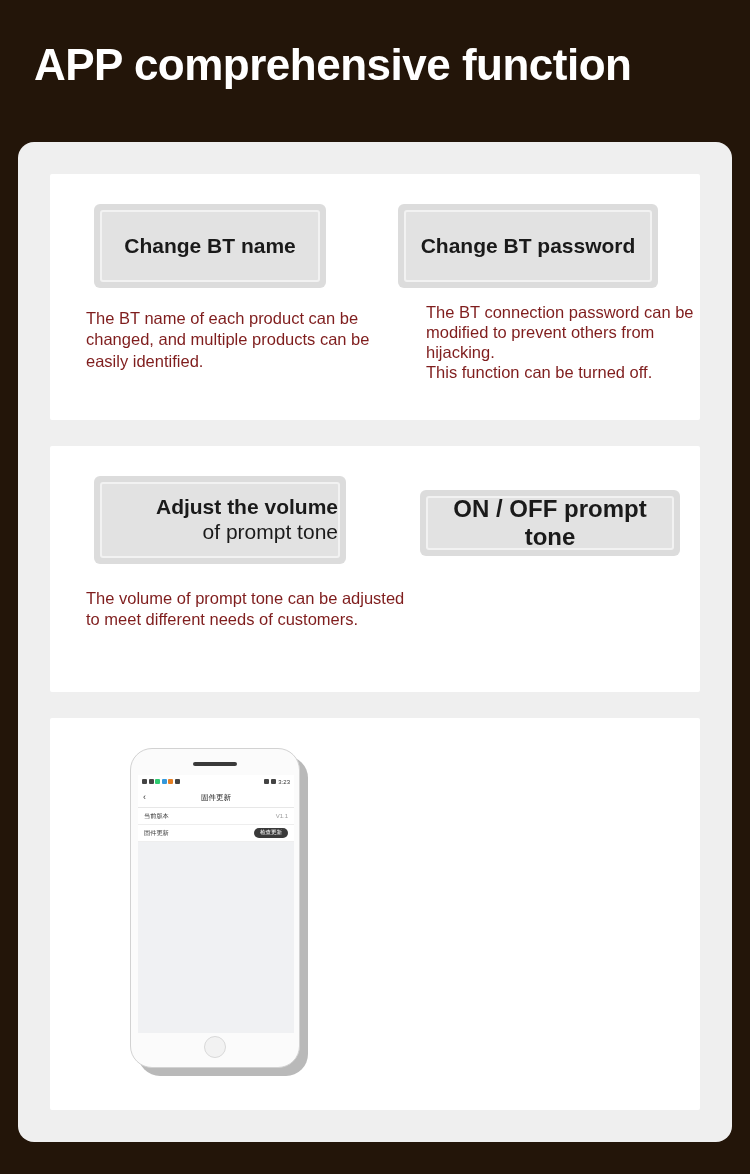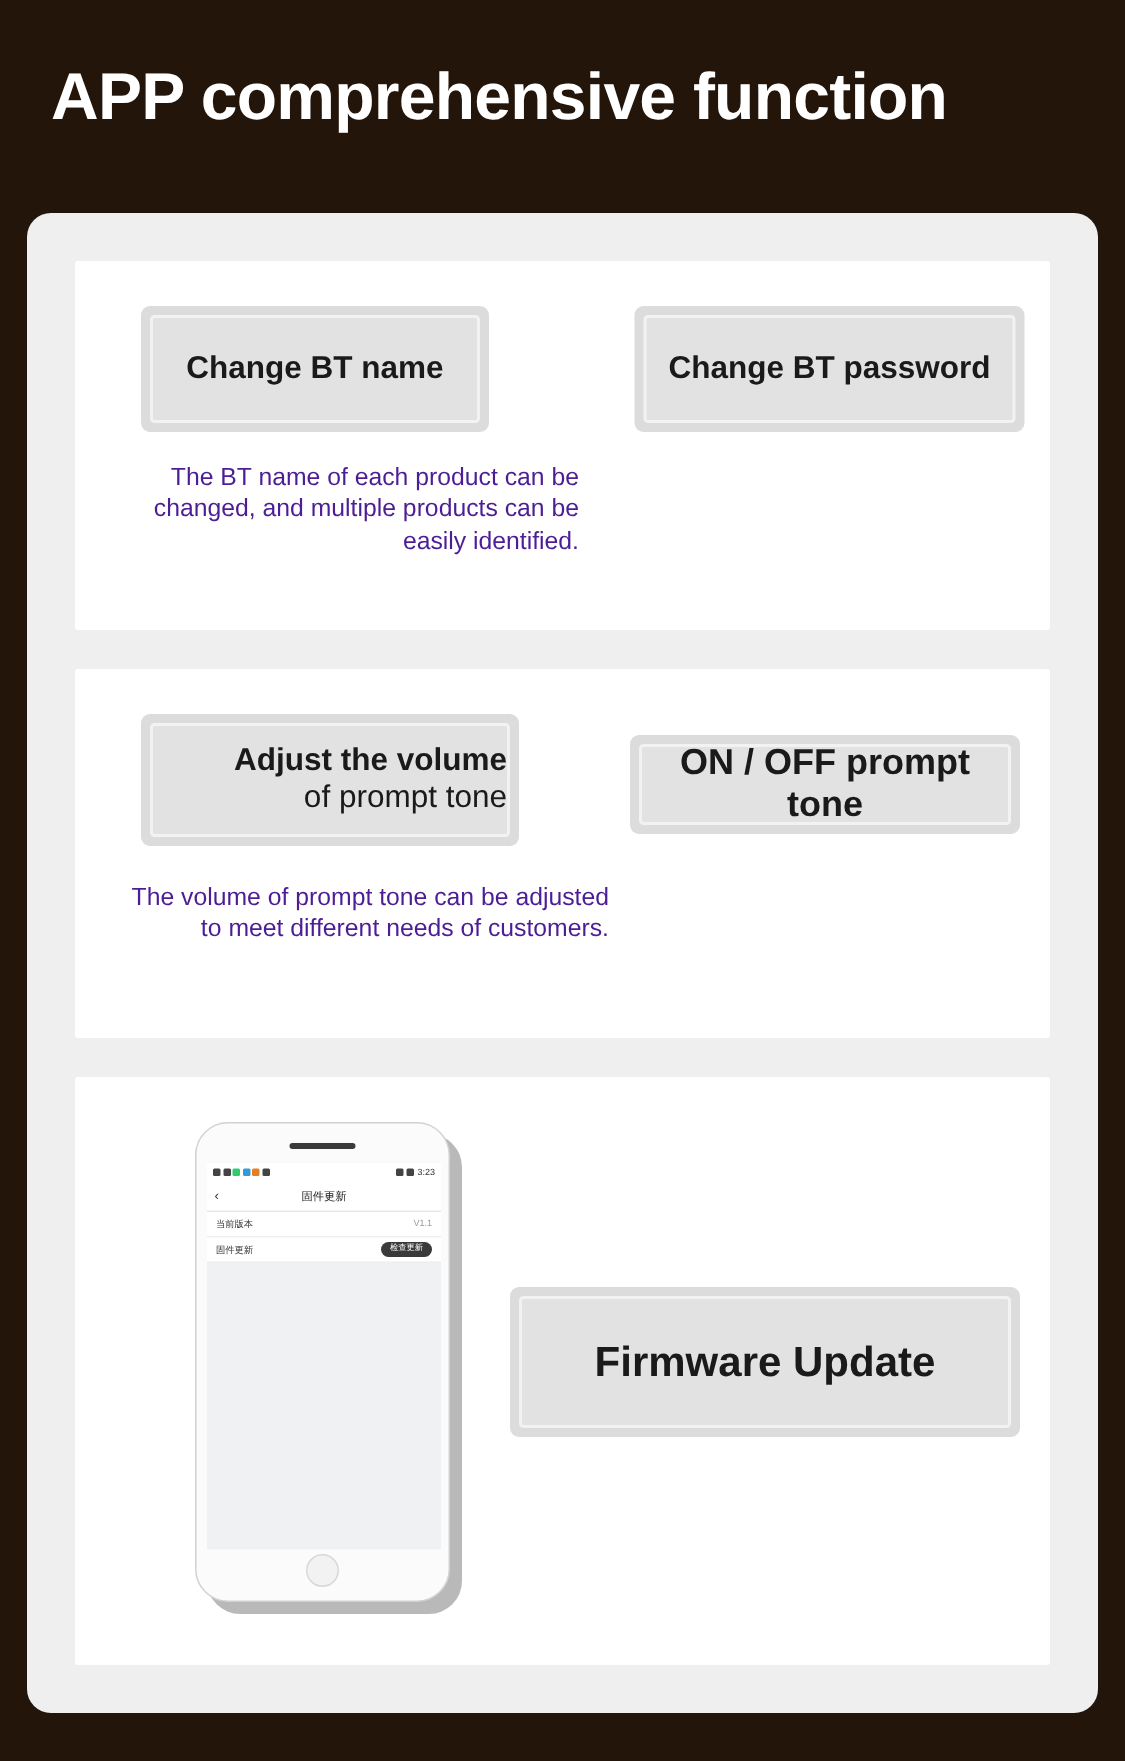--- a/index.html
+++ b/index.html
@@ -65,23 +65,22 @@
     color: #1a1a1a;
     line-height: 1.18;
     text-align: center;
   }
   .plaque-line-bold { font-weight: bold; }
   .plaque-line-reg { font-weight: normal; }
 
   .desc {
     position: absolute;
     font-size: 16.5px;
-    color: #4c1d95;
+    color: #7f1d1d;
     line-height: 1.3;
-    text-align: right;
   }
   .desc-tight { line-height: 1.22; }
 
   
   .phone-wrap {
     position: absolute;
     left: 80px;
     top: 30px;
     width: 190px;
     height: 330px;
@@ -208,26 +207,28 @@
     <div class="card card-1">
 
       <div class="plaque" style="left:44px; top:30px; width:232px; height:84px;">
         <div class="plaque-inner" style="font-size:21px;">
           <span class="plaque-line-bold">Change BT name</span>
         </div>
       </div>
 
       <div class="desc" style="left:36px; top:134px; width:300px;">The BT name of each product can be changed, and multiple products can be easily identified.</div>
 
-      <div class="plaque" style="left:373px; top:30px; width:260px; height:84px;">
+      <div class="plaque" style="left:348px; top:30px; width:260px; height:84px;">
         <div class="plaque-inner" style="font-size:21px;">
           <span class="plaque-line-bold">Change BT password</span>
         </div>
       </div>
 
+      <div class="desc desc-tight" style="left:376px; top:128px; width:280px; white-space:pre-line;">The BT connection password can be modified to prevent others from hijacking.
+This function can be turned off.</div>
 
     </div>
 
     <div class="card card-2">
 
       <div class="plaque" style="left:44px; top:30px; width:252px; height:88px;">
         <div class="plaque-inner" style="font-size:21px; align-items:flex-end; padding-left:14px; text-align:left;">
           <span class="plaque-line-bold">Adjust the volume</span>
           <span class="plaque-line-reg">of prompt tone</span>
         </div>
@@ -282,22 +283,17 @@
             <div class="list-row">
               <span>固件更新</span>
               <span class="pill">检查更新</span>
             </div>
 
           </div>
           <div class="phone-home"></div>
         </div>
       </div>
 
-      <div class="plaque" style="left:290px; top:140px; width:340px; height:100px;">
-        <div class="plaque-inner" style="font-size:28px;">
-          <span class="plaque-line-bold">Firmware Update</span>
-        </div>
-      </div>
 
     </div>
 
   </div>
 </div>
 
 </body></html>

